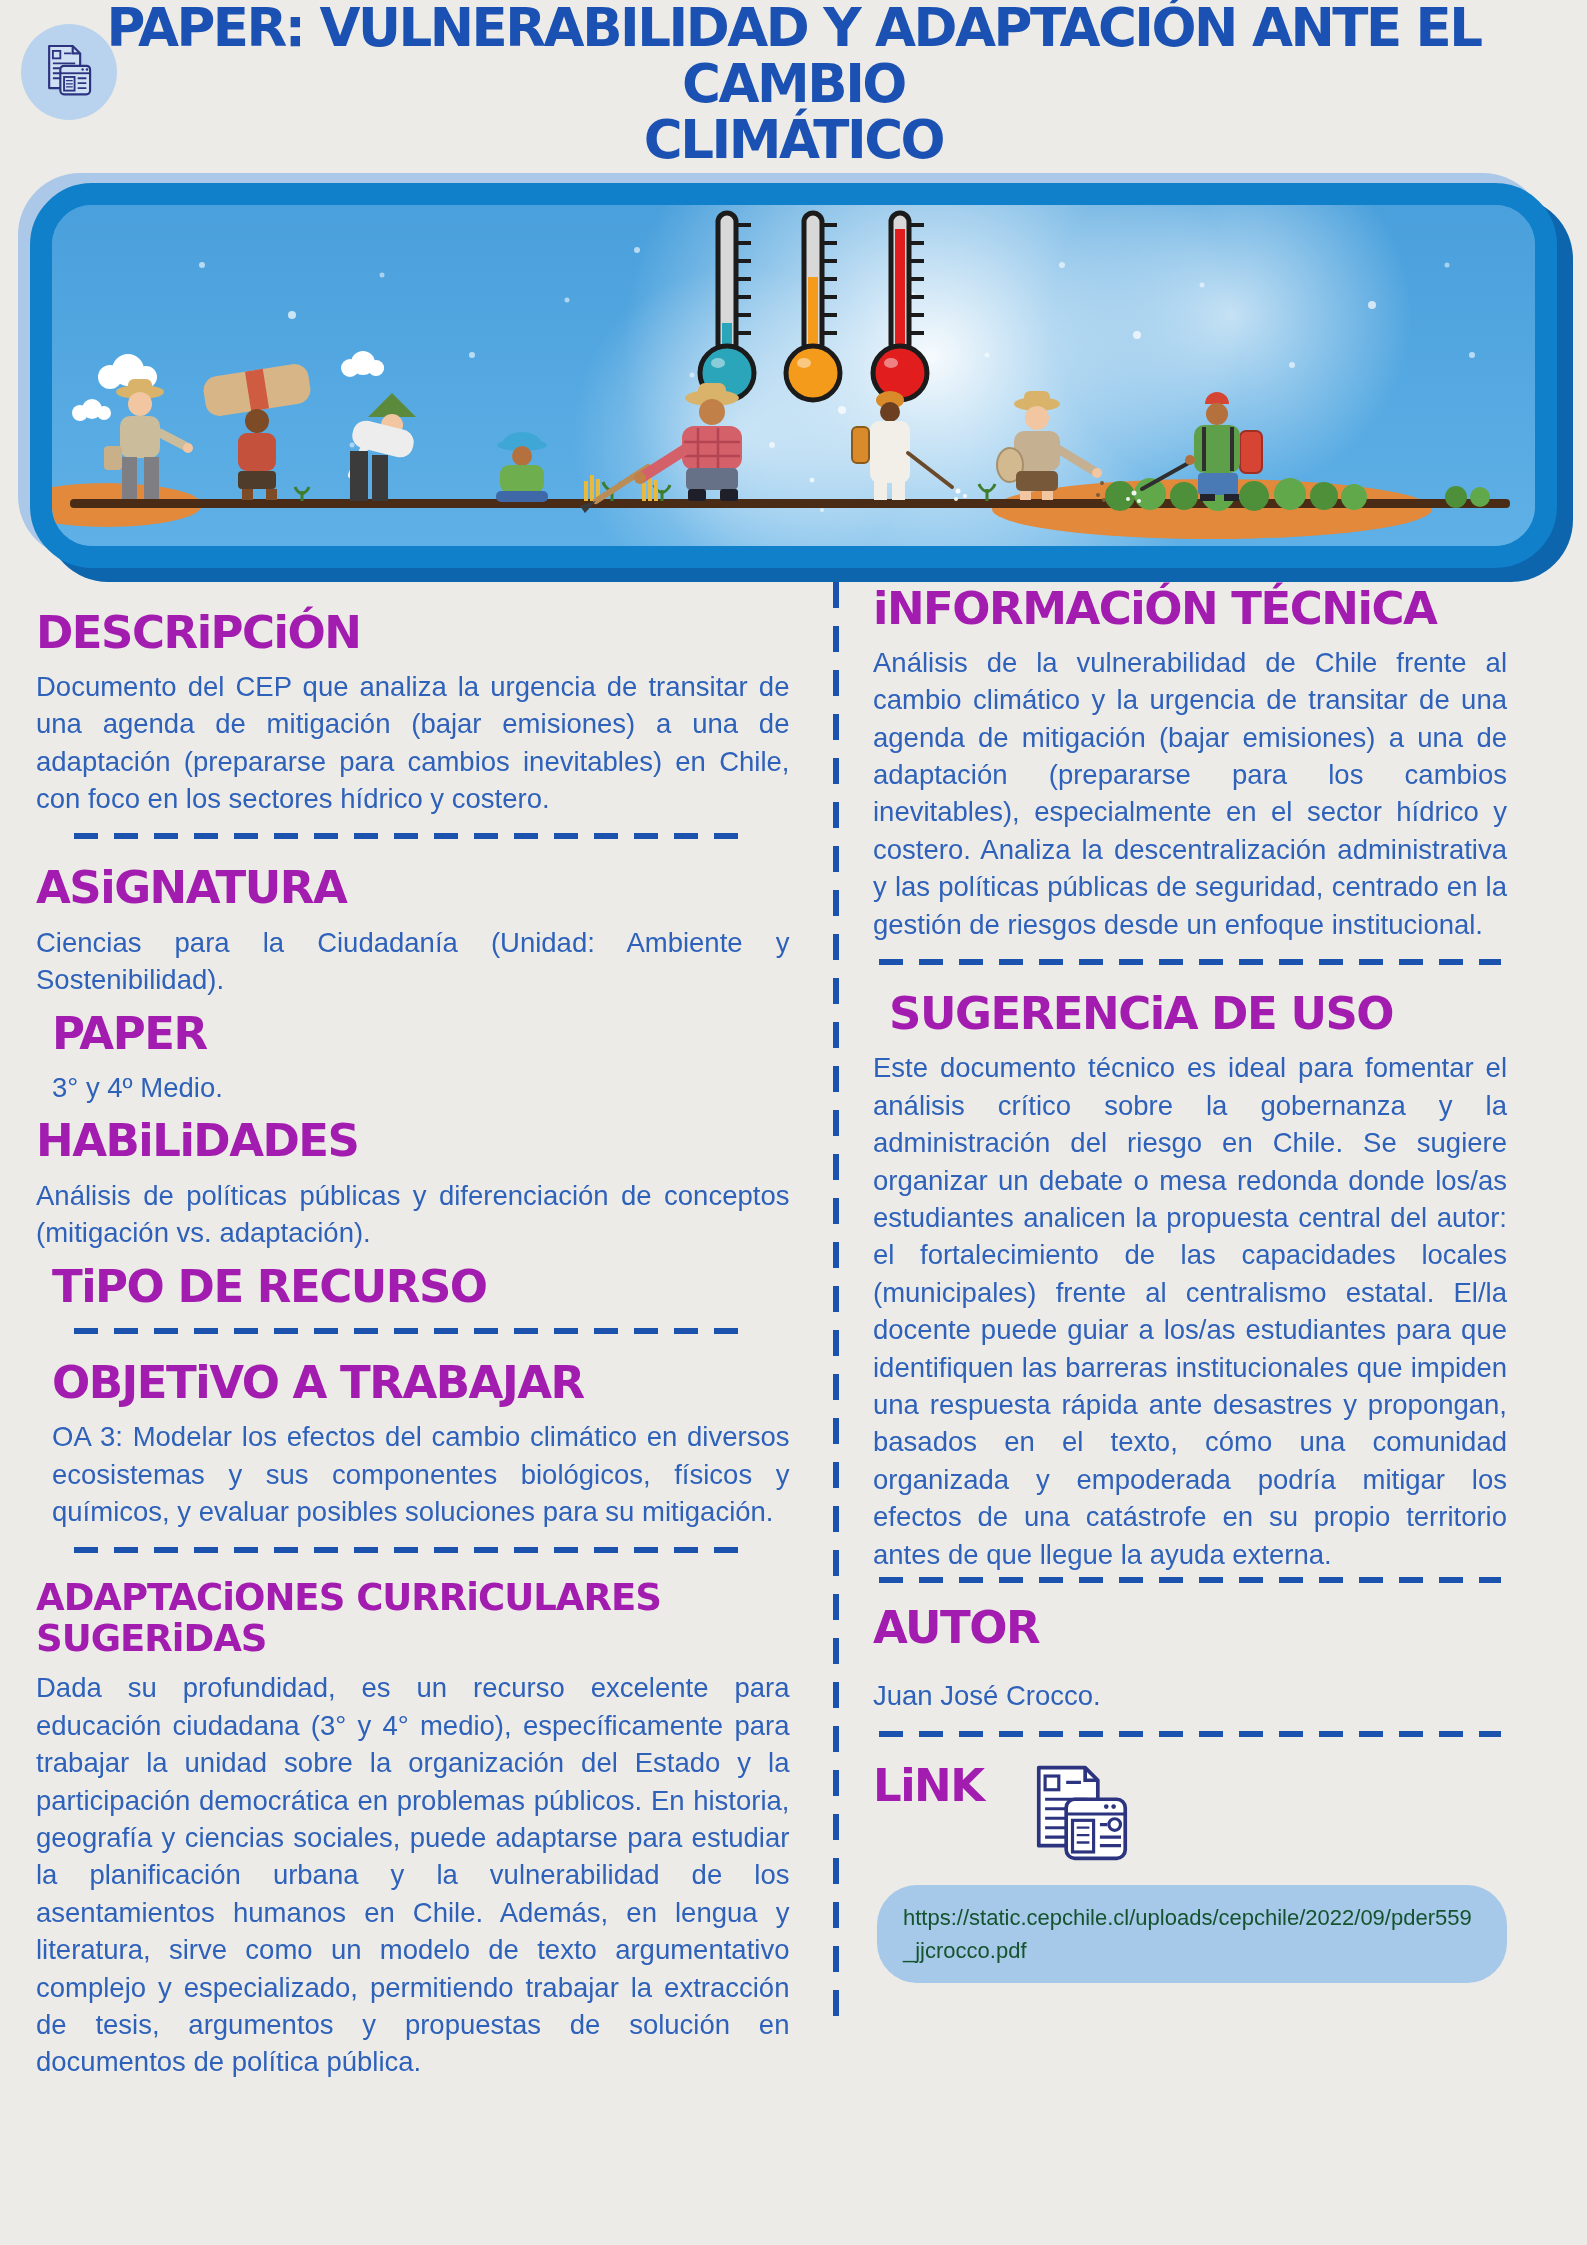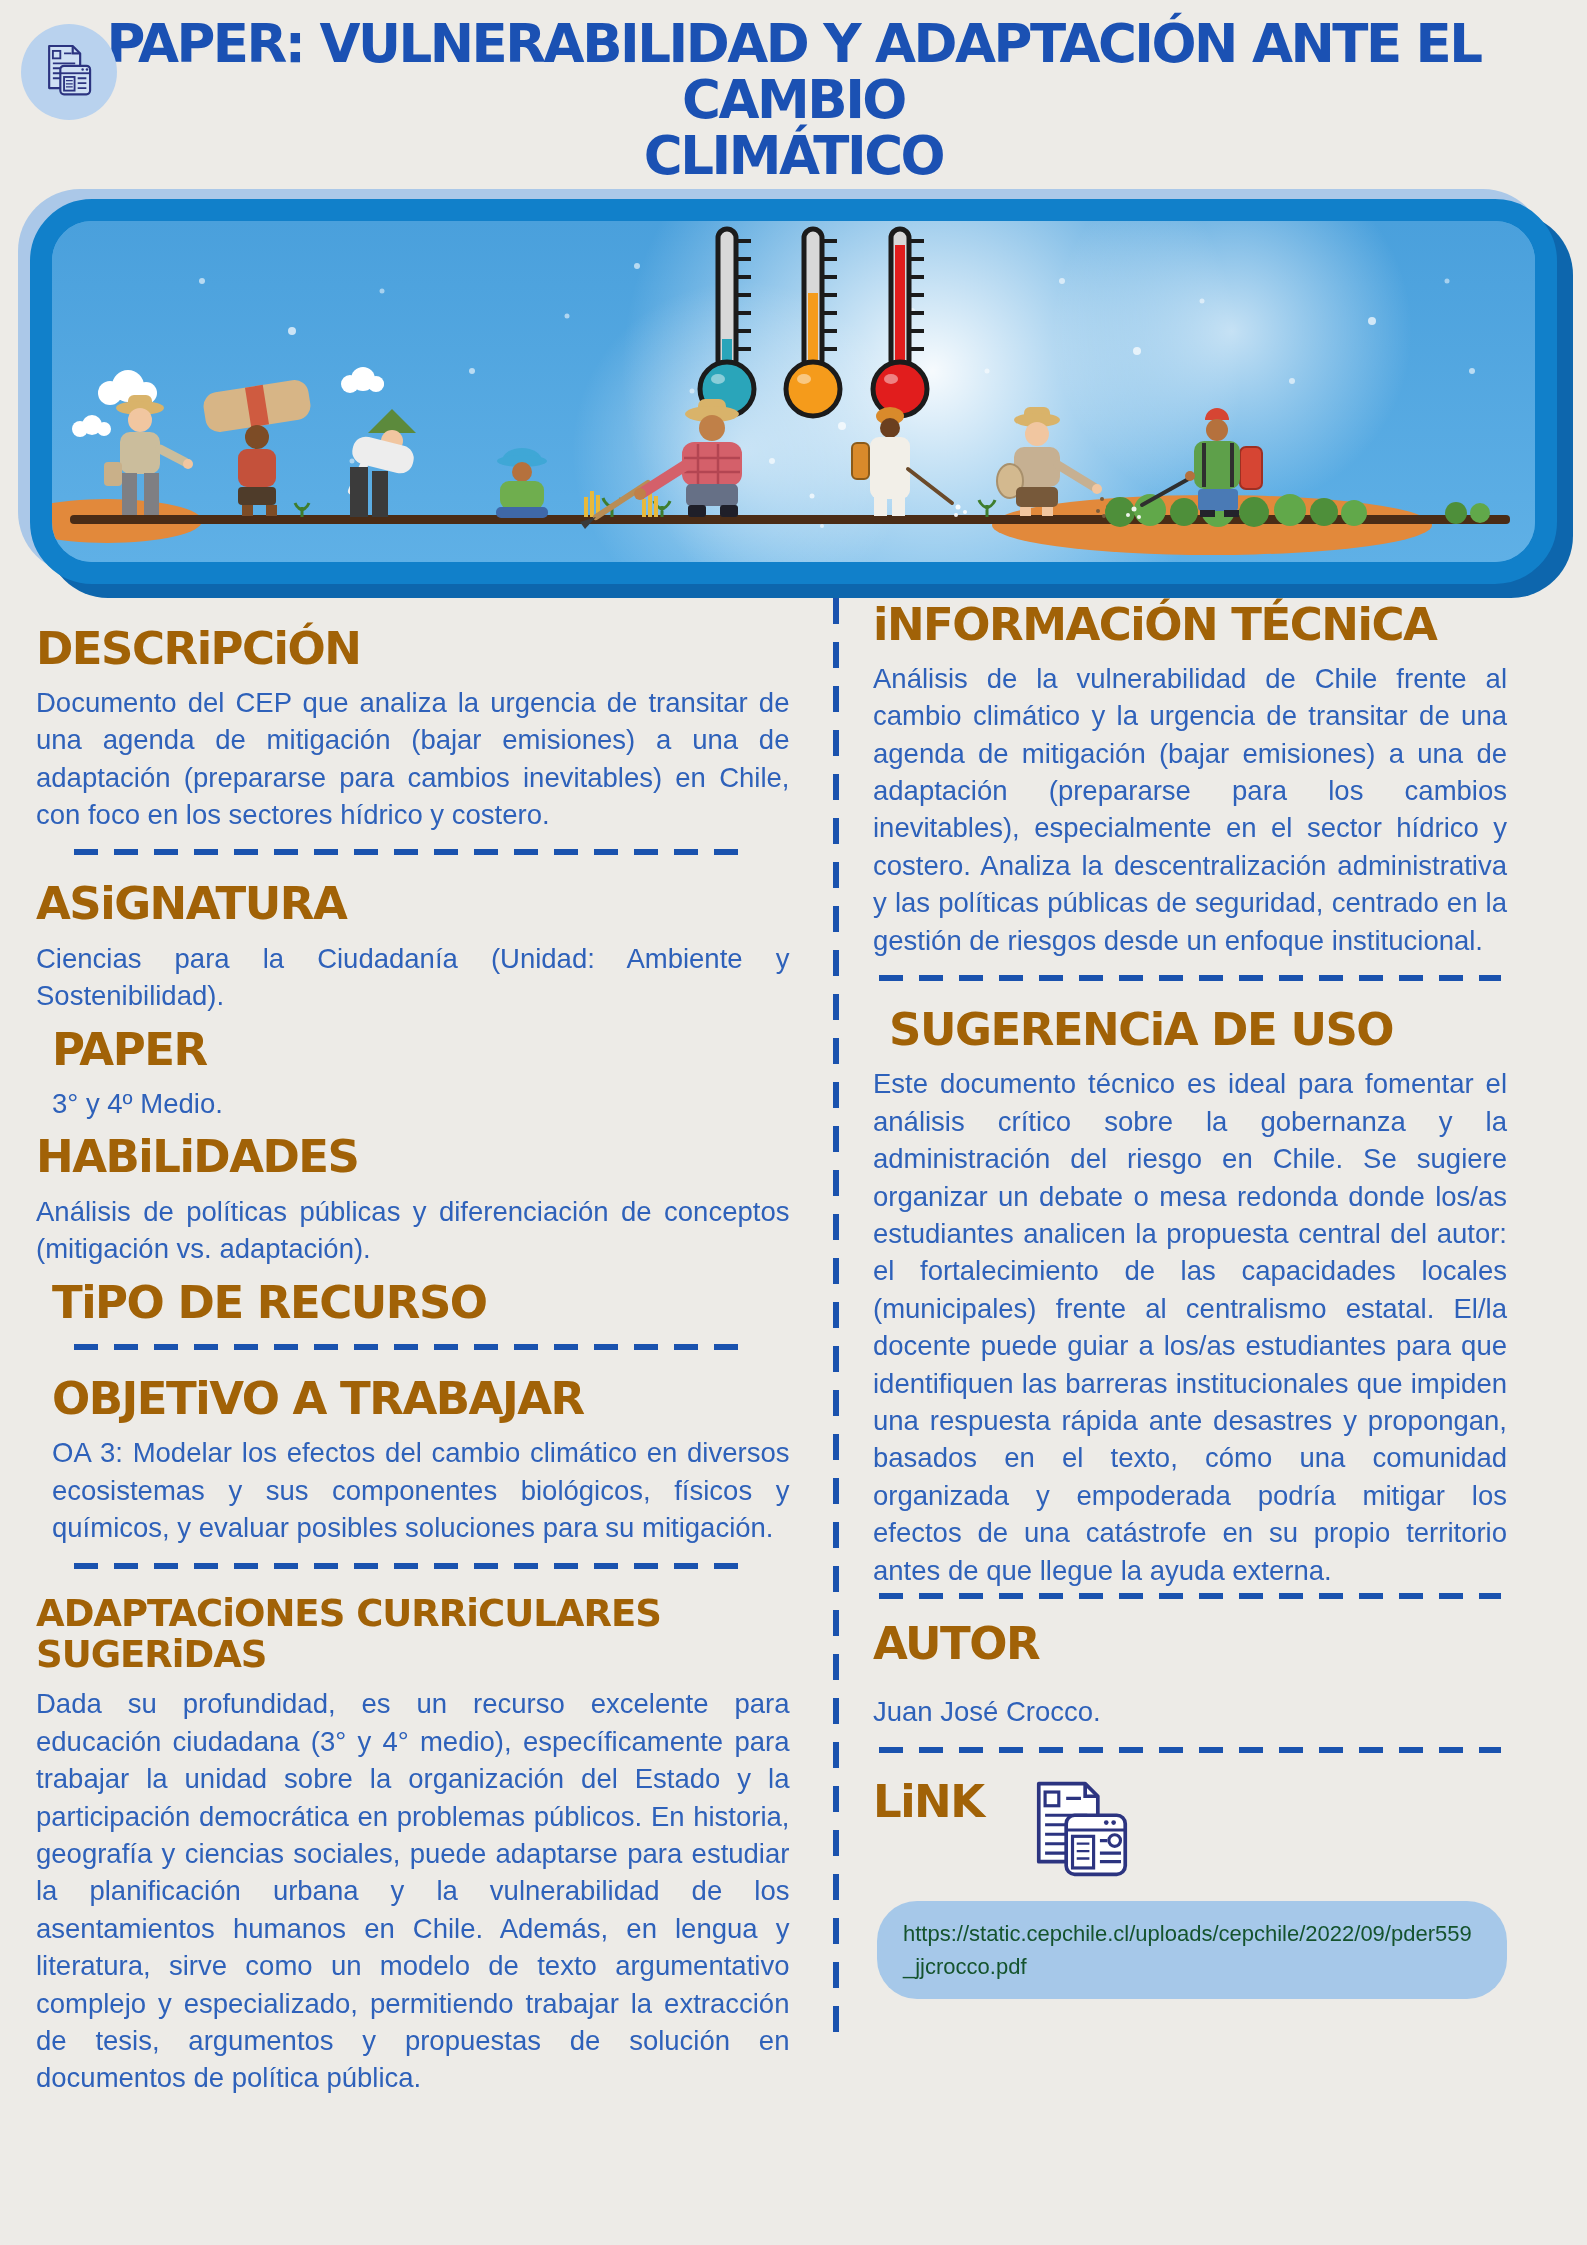--- a/index.html
+++ b/index.html
@@ -2,21 +2,21 @@
 <html><head>
 <meta charset="utf-8">
 <style>
   html,body{margin:0;padding:0;}
   .page{
     width:1587px;height:2245px;position:relative;overflow:hidden;
     background:#edebe7;
     font-family:"Liberation Sans",sans-serif;
   }
   
-  .hdr{position:relative;padding-top:16px;}
+  .hdr{position:relative;}
   .badge{
     position:absolute;left:21px;top:24px;width:96px;height:96px;border-radius:50%;
     background:#b9d2ee;display:flex;align-items:center;justify-content:center;z-index:3;
   }
   h1.title{
     margin:0;text-align:center;color:#1b51b3;position:relative;z-index:1;
     font-family:"DejaVu Sans",sans-serif;font-weight:bold;
     font-size:53px;line-height:1.06;letter-spacing:-2.5px;
   }
   h1.title span{display:block;}
@@ -30,21 +30,21 @@
   .hero svg{display:block;width:100%;height:100%;}
   
   .columns{display:flex;align-items:stretch;margin-top:14px;height:1670px;}
   .col-left{width:892px;box-sizing:border-box;padding:26px 44px 0 36px;}
   .vdivider{
     width:6px;margin-bottom:228px;
     background-image:repeating-linear-gradient(180deg,#1a52ae 0 26px,transparent 26px 44px);
   }
   .col-right{flex:1;box-sizing:border-box;padding:2px 80px 0 34px;}
   h2.sec{
-    margin:0 0 10px;color:#a16207;
+    margin:0 0 10px;color:#a21caf;
     font-family:"DejaVu Sans",sans-serif;font-weight:bold;
     font-size:45px;letter-spacing:-1.5px;line-height:1.12;
   }
   h2.wide{font-size:37px;letter-spacing:-1px;margin-top:4px;}
   .indent{padding-left:16px;}
   p.body{
     margin:0 0 10px;color:#2e61ba;font-size:27.5px;line-height:1.36;
     text-align:justify;
   }
   .sep{

